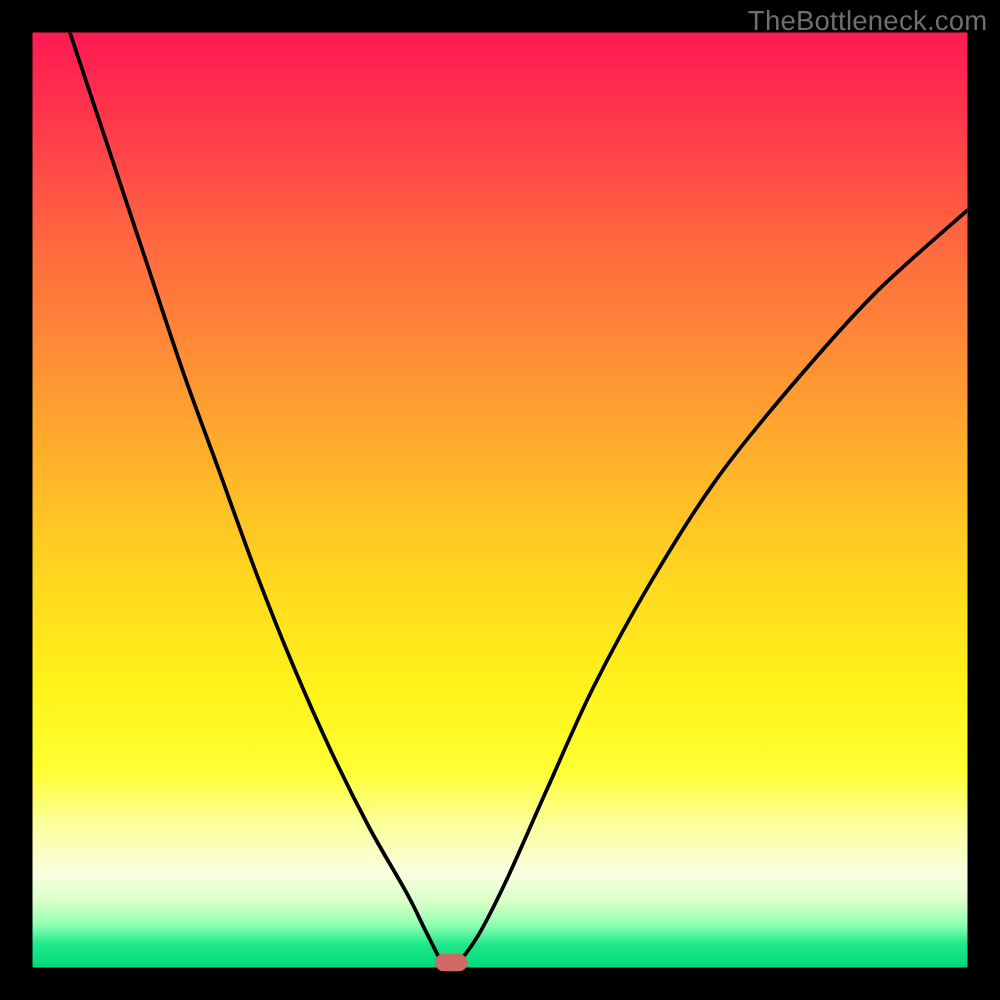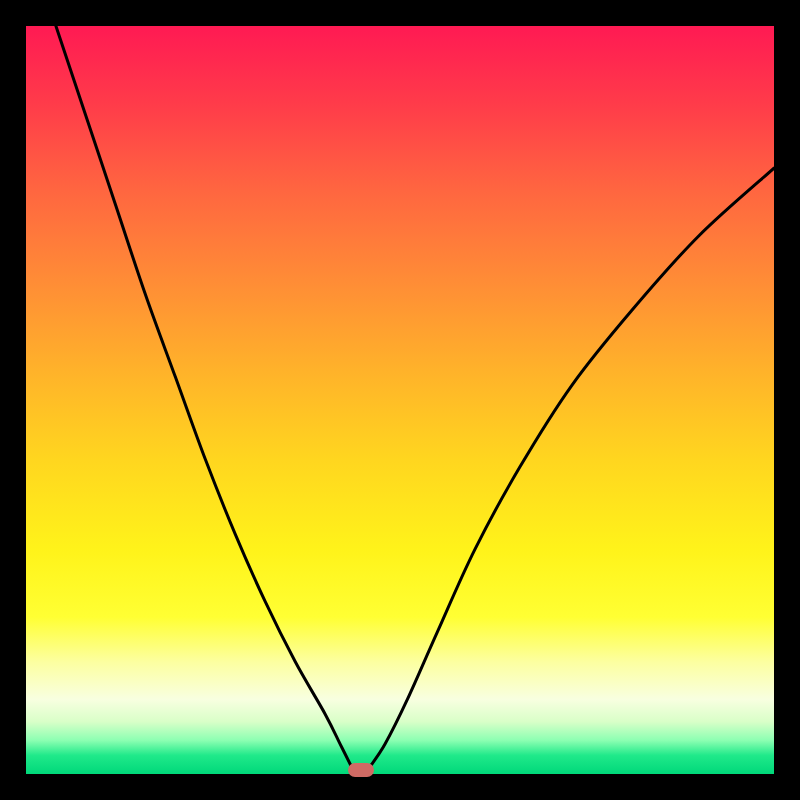--- a/index.html
+++ b/index.html
@@ -68,13 +68,14 @@
 <body>
 
 <div class="frame">
   <div class="plot">
     <svg class="curve" viewBox="0 0 748 748" preserveAspectRatio="none">
       <path id="curve-left" fill="none" stroke-width="3" stroke-linecap="round" stroke-linejoin="round" stroke="#000000" d="M 29.92 0 C 34.906666666666666 14.959999999999999, 49.866666666666674 59.83999999999999, 59.84 89.75999999999999 C 69.81333333333333 119.67999999999999, 79.78666666666666 149.6, 89.75999999999999 179.51999999999998 C 99.73333333333332 209.43999999999997, 109.70666666666668 240.60666666666663, 119.68 269.28 C 129.65333333333334 297.9533333333333, 139.62666666666667 324.1333333333333, 149.6 351.56 C 159.57333333333332 378.9866666666667, 169.54666666666665 407.66, 179.51999999999998 433.84000000000003 C 189.4933333333333 460.02000000000004, 199.4666666666667 484.9533333333333, 209.44000000000003 508.64 C 219.41333333333336 532.3266666666666, 229.38666666666668 554.7666666666667, 239.36 575.96 C 249.33333333333334 597.1533333333334, 259.3066666666666 617.0999999999999, 269.28 635.8 C 279.25333333333333 654.5, 291.71999999999997 674.4466666666666, 299.2 688.16 C 306.68 701.8733333333333, 309.7966666666666 709.3533333333334, 314.15999999999997 718.08 C 318.5233333333333 726.8066666666667, 323.51 736.78, 325.38 740.52"></path>
       <path id="curve-right" fill="none" stroke-width="3" stroke-linecap="round" stroke-linejoin="round" stroke="#000000" d="M 344.08000000000004 740.52 C 346.5733333333334 736.78, 352.8066666666666 729.3000000000001, 359.03999999999996 718.08 C 365.2733333333333 706.86, 372.75333333333333 691.9000000000001, 381.48 673.2 C 390.2066666666667 654.5, 400.18000000000006 630.8133333333333, 411.40000000000003 605.88 C 422.62 580.9466666666667, 435.0866666666667 551.0266666666666, 448.8 523.6 C 462.5133333333333 496.17333333333335, 477.47333333333336 468.74666666666667, 493.68 441.32 C 509.88666666666666 413.8933333333333, 527.3399999999999 385.21999999999997, 546.04 359.03999999999996 C 564.74 332.85999999999996, 584.6866666666666 309.17333333333335, 605.88 284.24 C 627.0733333333334 259.3066666666667, 649.5133333333333 233.12666666666672, 673.2 209.44000000000005 C 696.8866666666668 185.7533333333334, 735.5333333333333 153.34, 748 142.12"></path>
     </svg>
     <div class="marker" id="marker" style="background: rgb(207, 106, 100); left: 322.104px; top: 737.26px;"></div>
   </div>
+  <div class="watermark">TheBottleneck.com</div>
 </div>
 
 </body></html>

